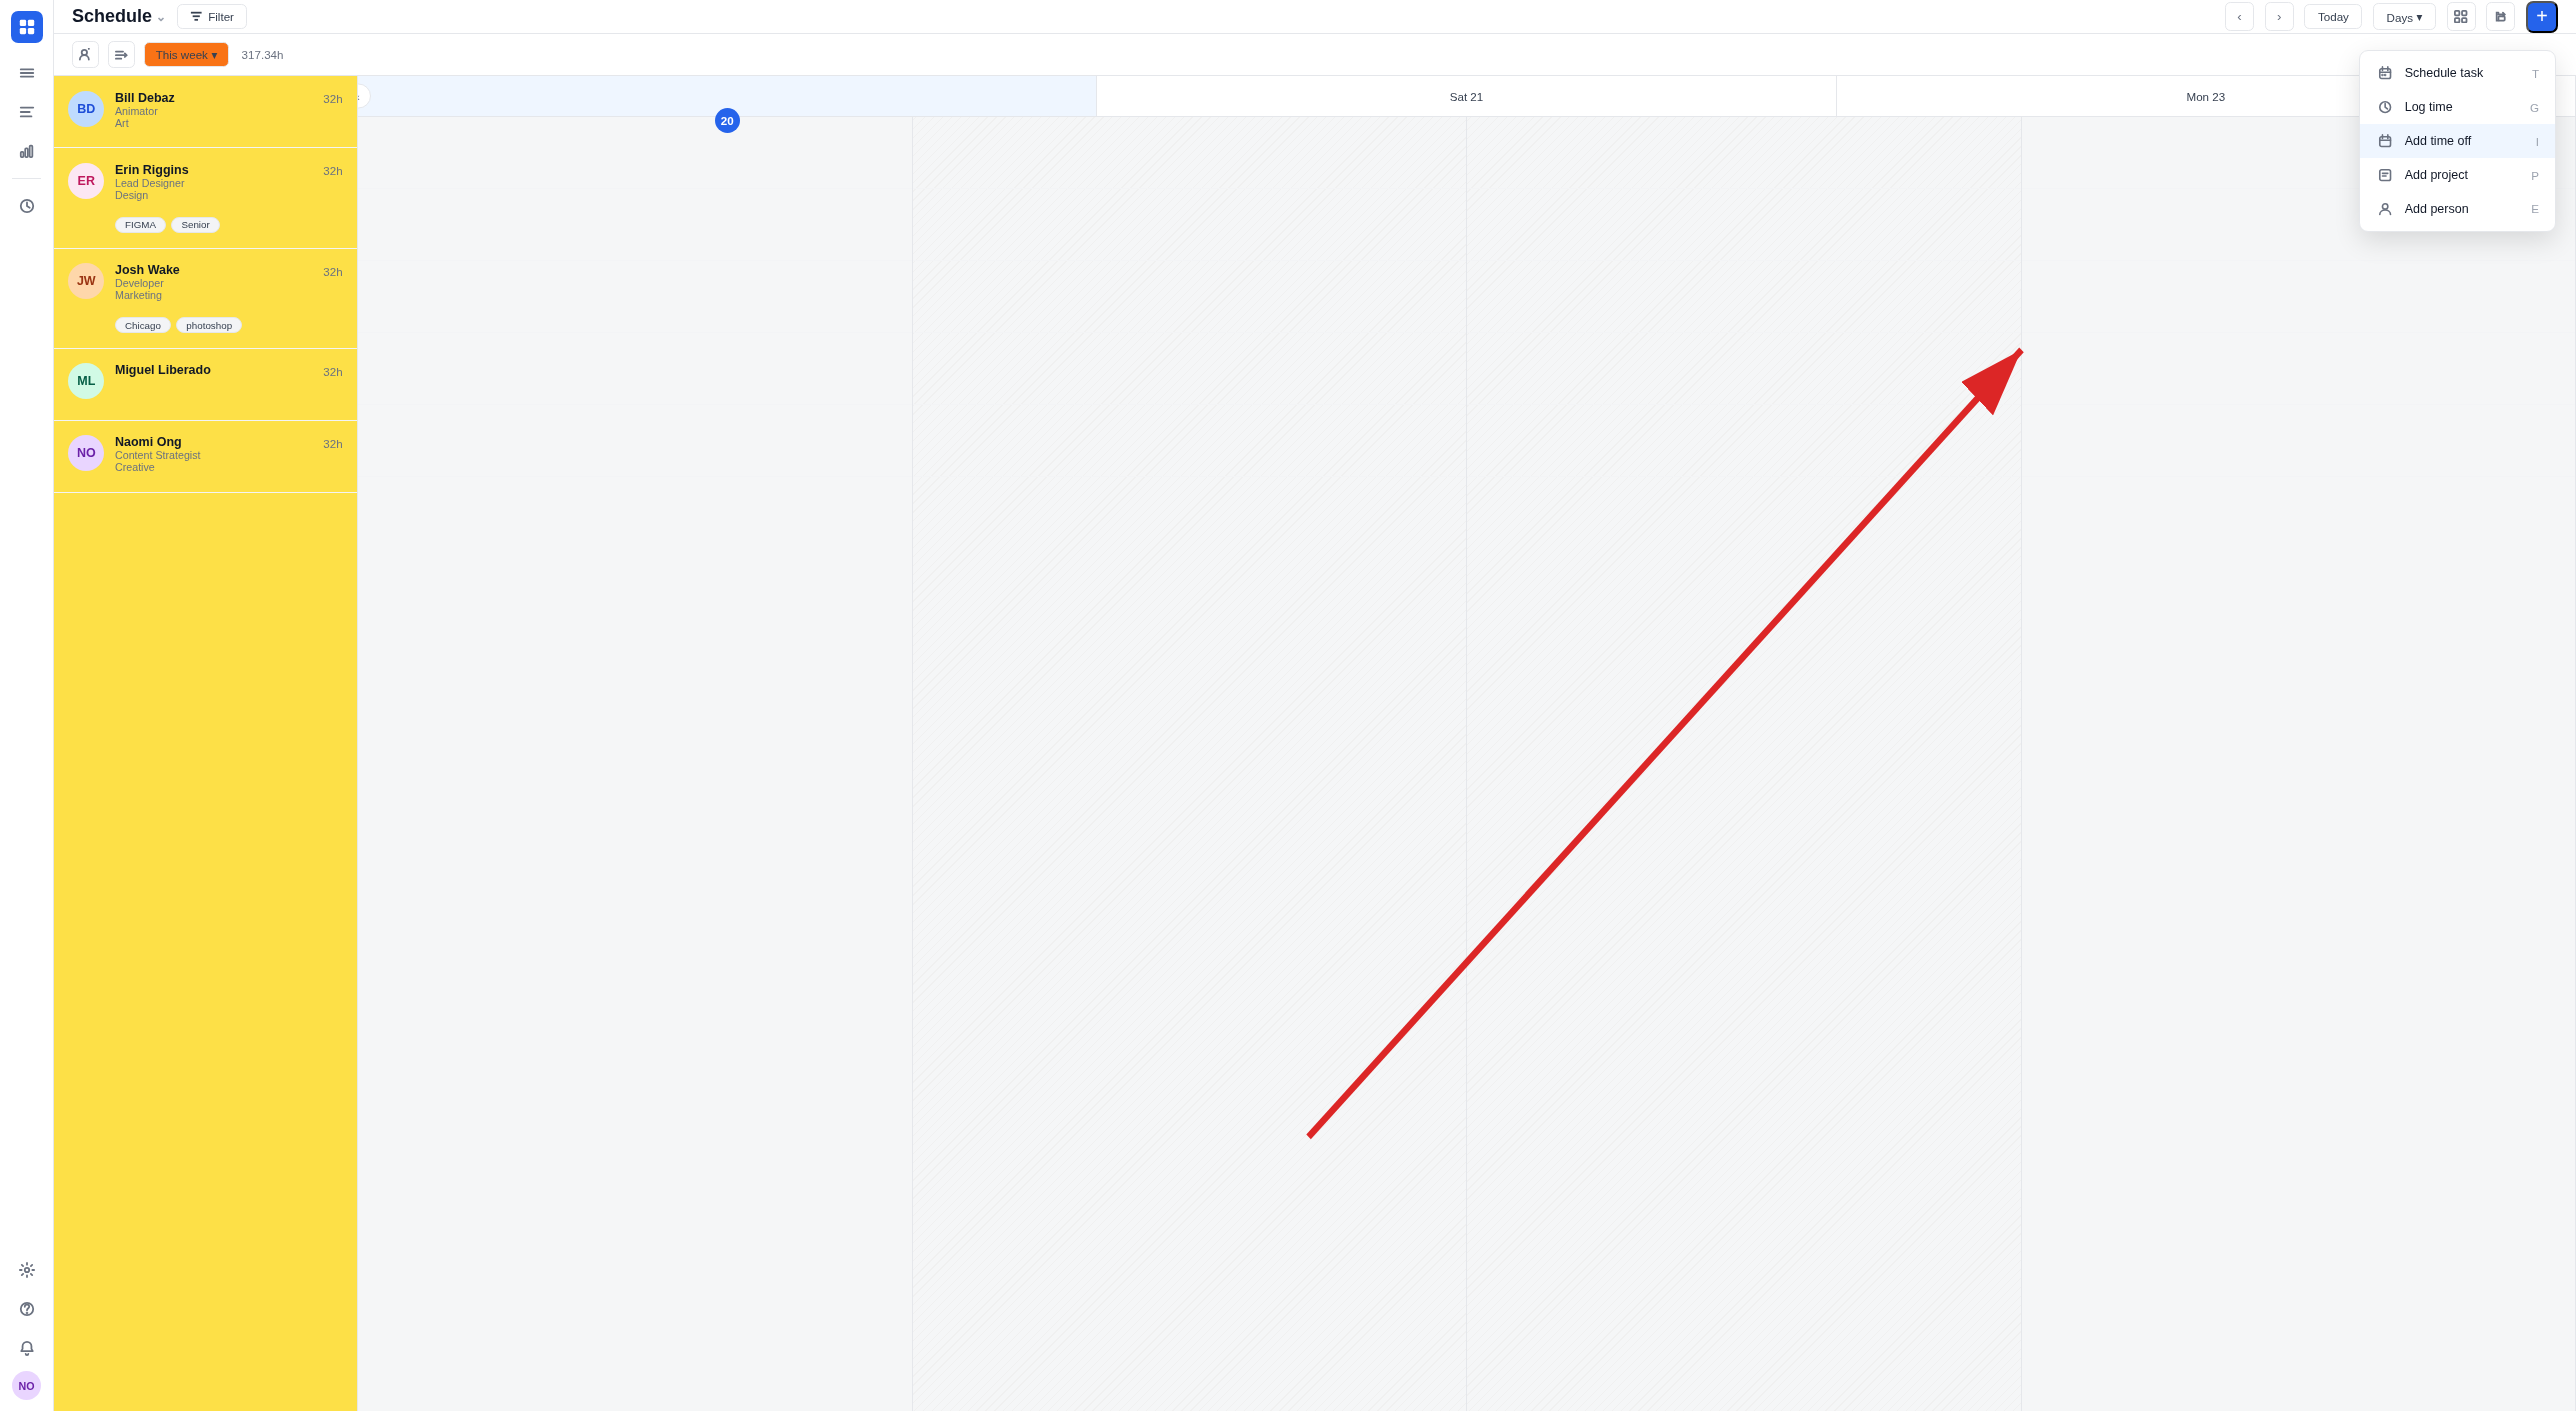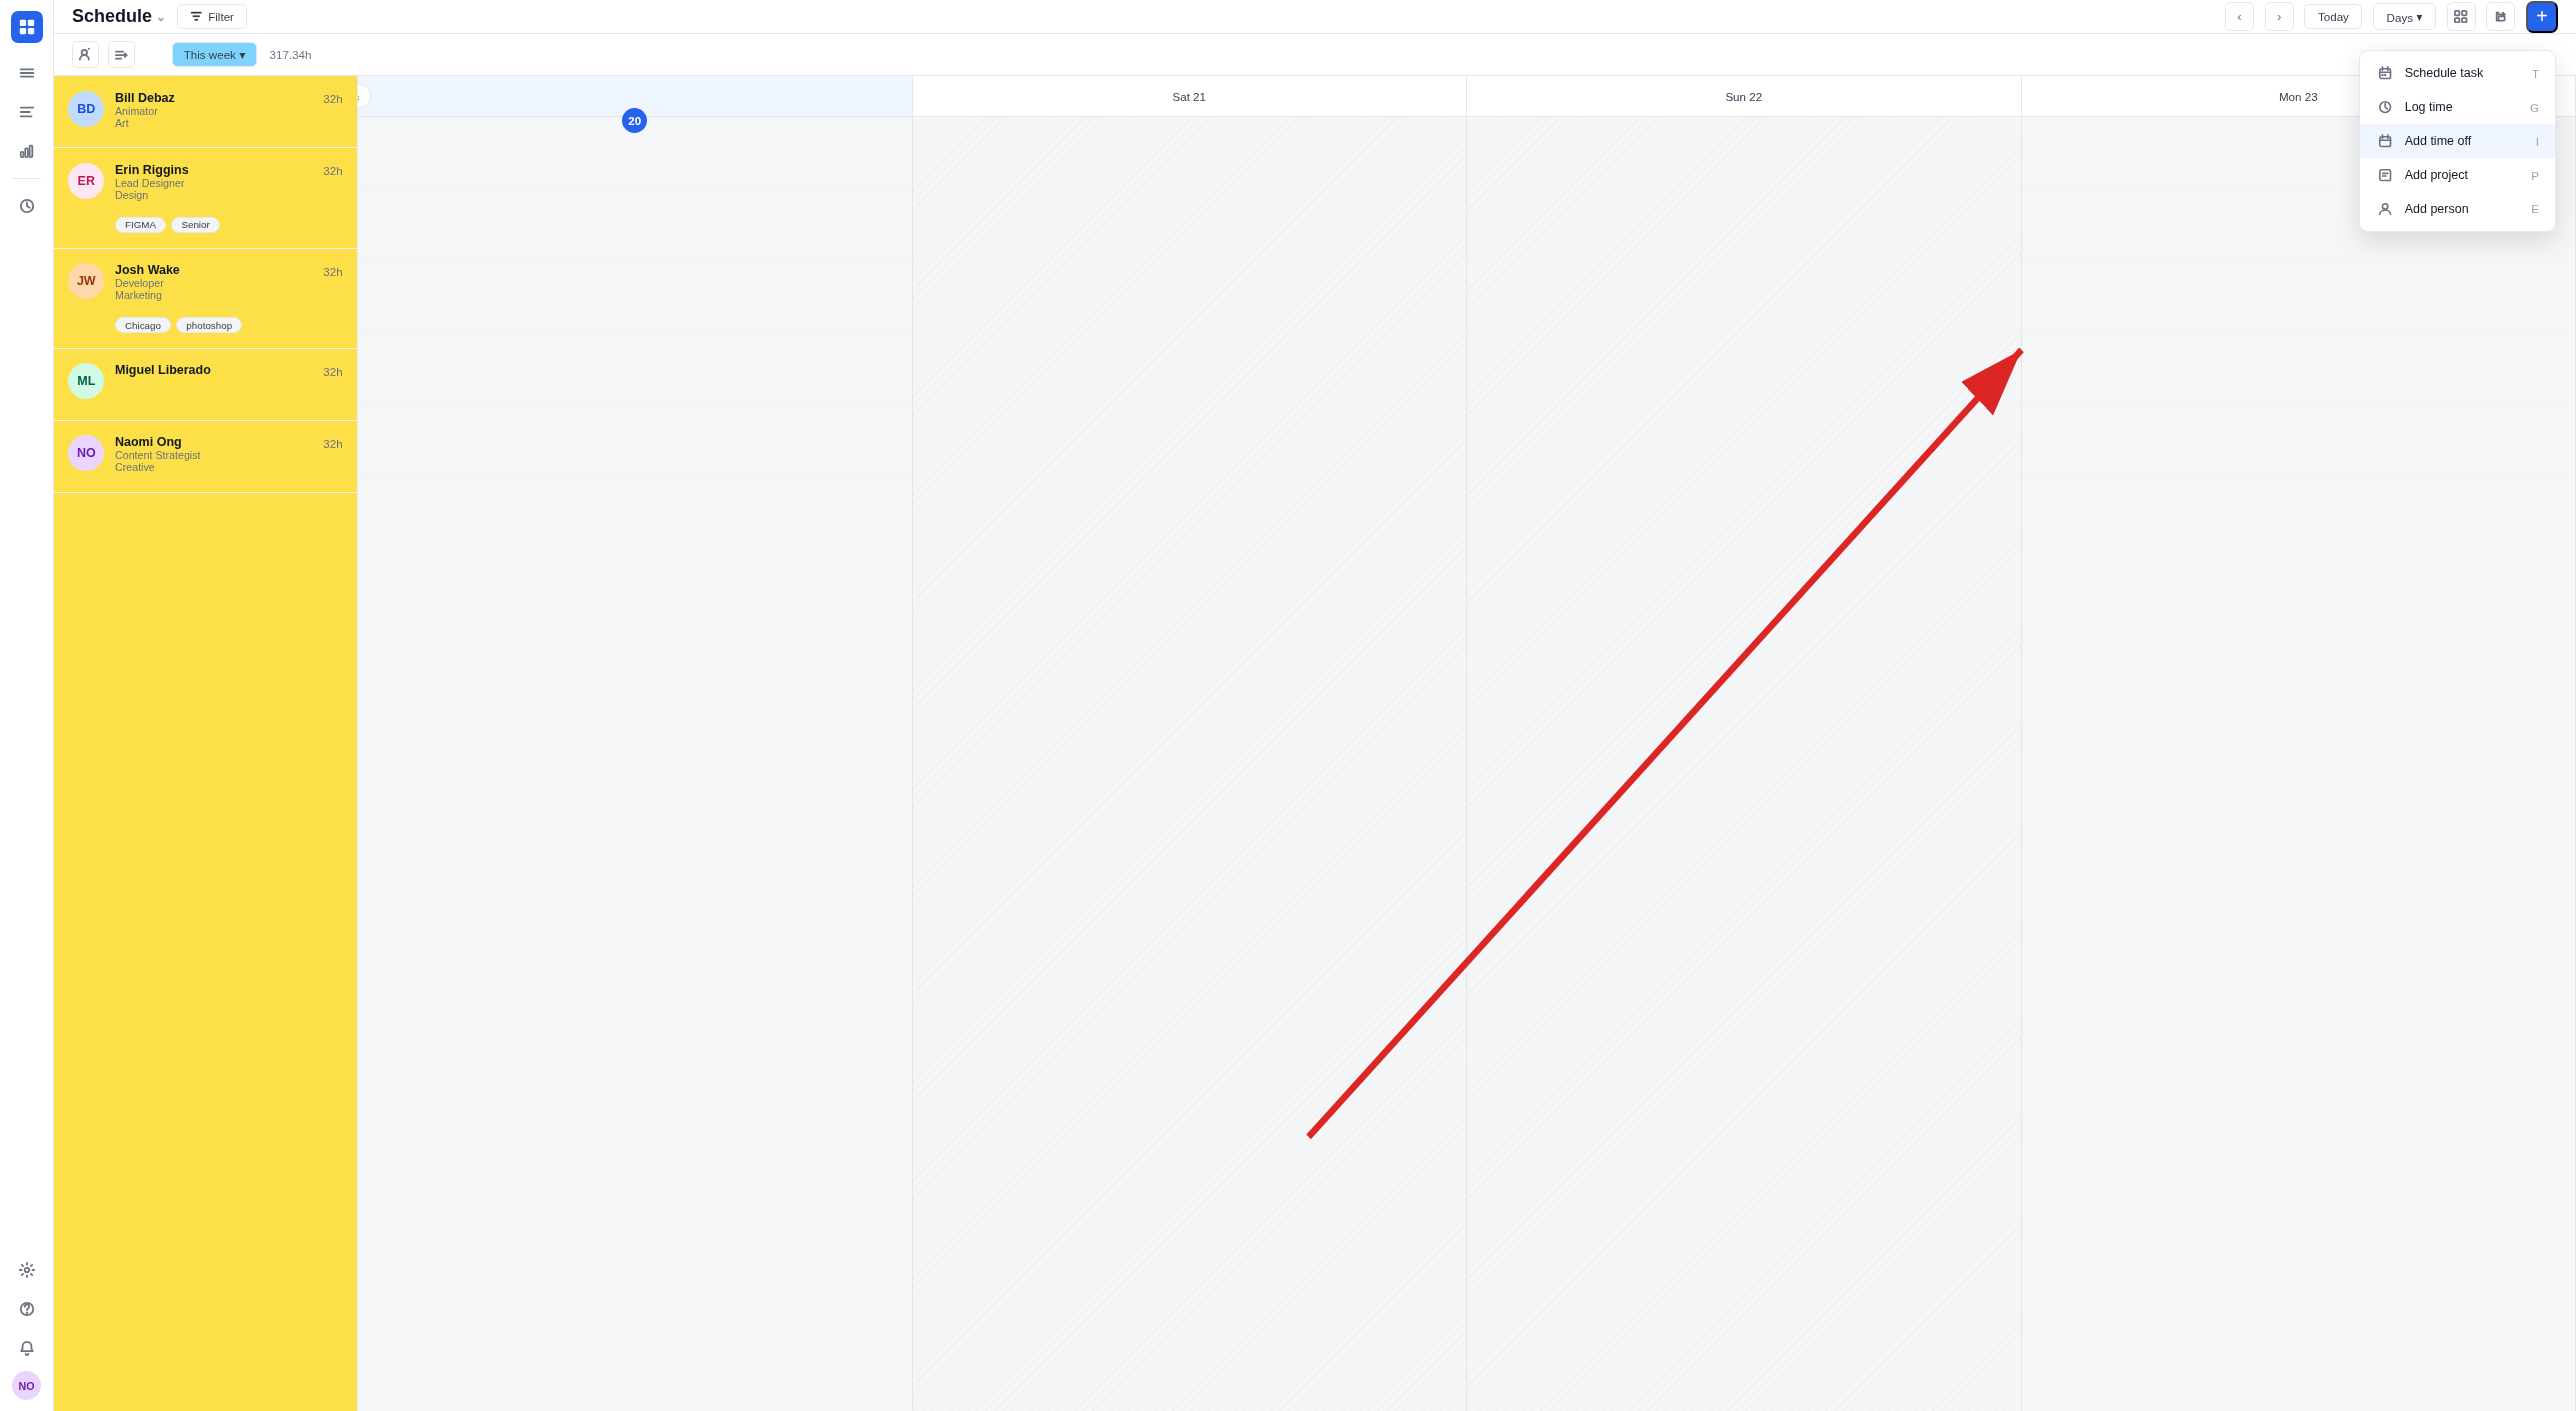--- a/index.html
+++ b/index.html
@@ -96,22 +96,22 @@
       display: flex; align-items: center; gap: 9px;
     }
     .toolbar-icon-btn {
       width: 27px; height: 27px;
       border: 0.9px solid #e5e7eb; border-radius: 5.4px;
       display: flex; align-items: center; justify-content: center;
       cursor: pointer; background: #fff; color: #6b7280;
     }
     .week-btn {
       border: 0.9px solid #e5e7eb; border-radius: 5.4px;
-      padding: 4.5px 10.7px; cursor: pointer; background: #7dd3fc;
-      color: #374151; font-size: 11.6px; display: flex; align-items: center; gap: 3.6px; margin-left: 28px;
+      padding: 4.5px 10.7px; cursor: pointer; background: #f97316;
+      color: #374151; font-size: 11.6px; display: flex; align-items: center; gap: 3.6px;
     }
     .hours-badge {
       font-size: 11.6px; color: #6b7280; margin-left: 3.6px;
     }
 
     
     .schedule-content { flex: 1; display: flex; overflow: hidden; }
 
     
     .people-list {
@@ -427,23 +427,20 @@
 
     <div class="calendar-area">
 
       <div class="calendar-header" id="cal-header">
       <div class="cal-day-col today">
       <div class="prev-btn">‹</div>
       <div class="today-badge">20</div>
     </div>
           <div class="cal-day-col">
             <span>Sat 21</span>
-          </div>
-          <div class="cal-day-col">
-            <span>Sun 22</span>
           </div>
           <div class="cal-day-col">
             <span>Mon 23</span>
           </div>
         </div>
 
       <div class="calendar-body" id="cal-body">
       <div class="cal-row-col">
             <div class="cal-person-cell"></div>
             <div class="cal-person-cell"></div>

